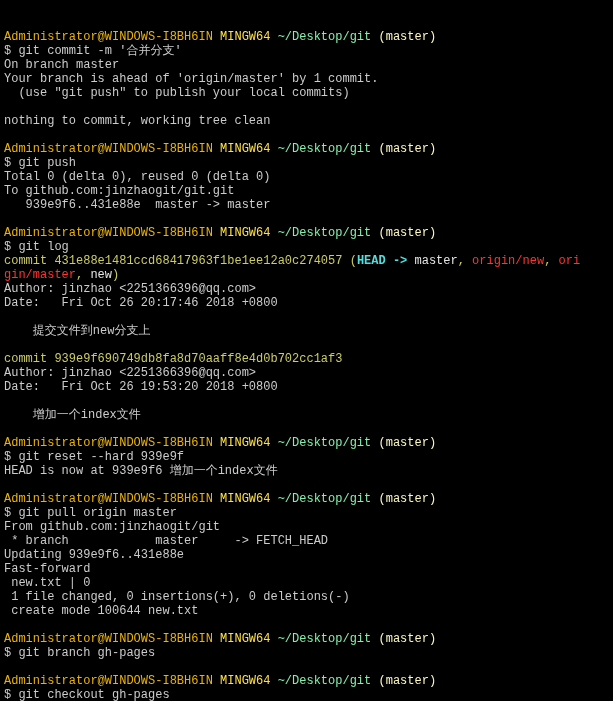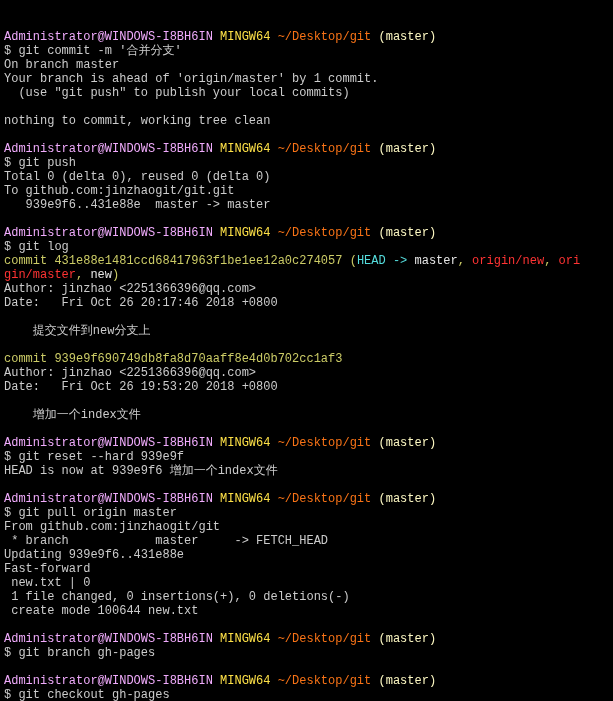--- a/index.html
+++ b/index.html
@@ -9,28 +9,28 @@
       font-size: 12px;
       line-height: 14px;
       margin: 0;
       padding: 2px 4px;
       white-space: pre;
       width: 613px;
       height: 701px;
       box-sizing: border-box;
       overflow: hidden;
     }
-    .user { color: #f0abfc; }
+    .user { color: #eab308; }
     .host { color: #fde047; }
-    .path { color: #f97316; }
+    .path { color: #86efac; }
     .branch { color: #fef9c3; }
     .cmd { color: #ccc; margin-top: 40px; }
     .hash { color: #cc6; }
     .paren { color: #cc6; }
-    .head { color: #5dd; }
+    .head { color: #5dd; font-weight: bold; }
     .green { color: #e5e5e5; }
     .red { color: #f33; }
   </style>
 </head>
 <body>
 
 <div><span class="user">Administrator@WINDOWS-I8BH6IN</span><span class="host"> MINGW64</span><span class="path"> ~/Desktop/git</span><span class="branch"> (master)</span>
 <span class="cmd">$ git commit -m '合并分支'</span>
 <span class="cmd">On branch master</span>
 <span class="cmd">Your branch is ahead of 'origin/master' by 1 commit.</span>

